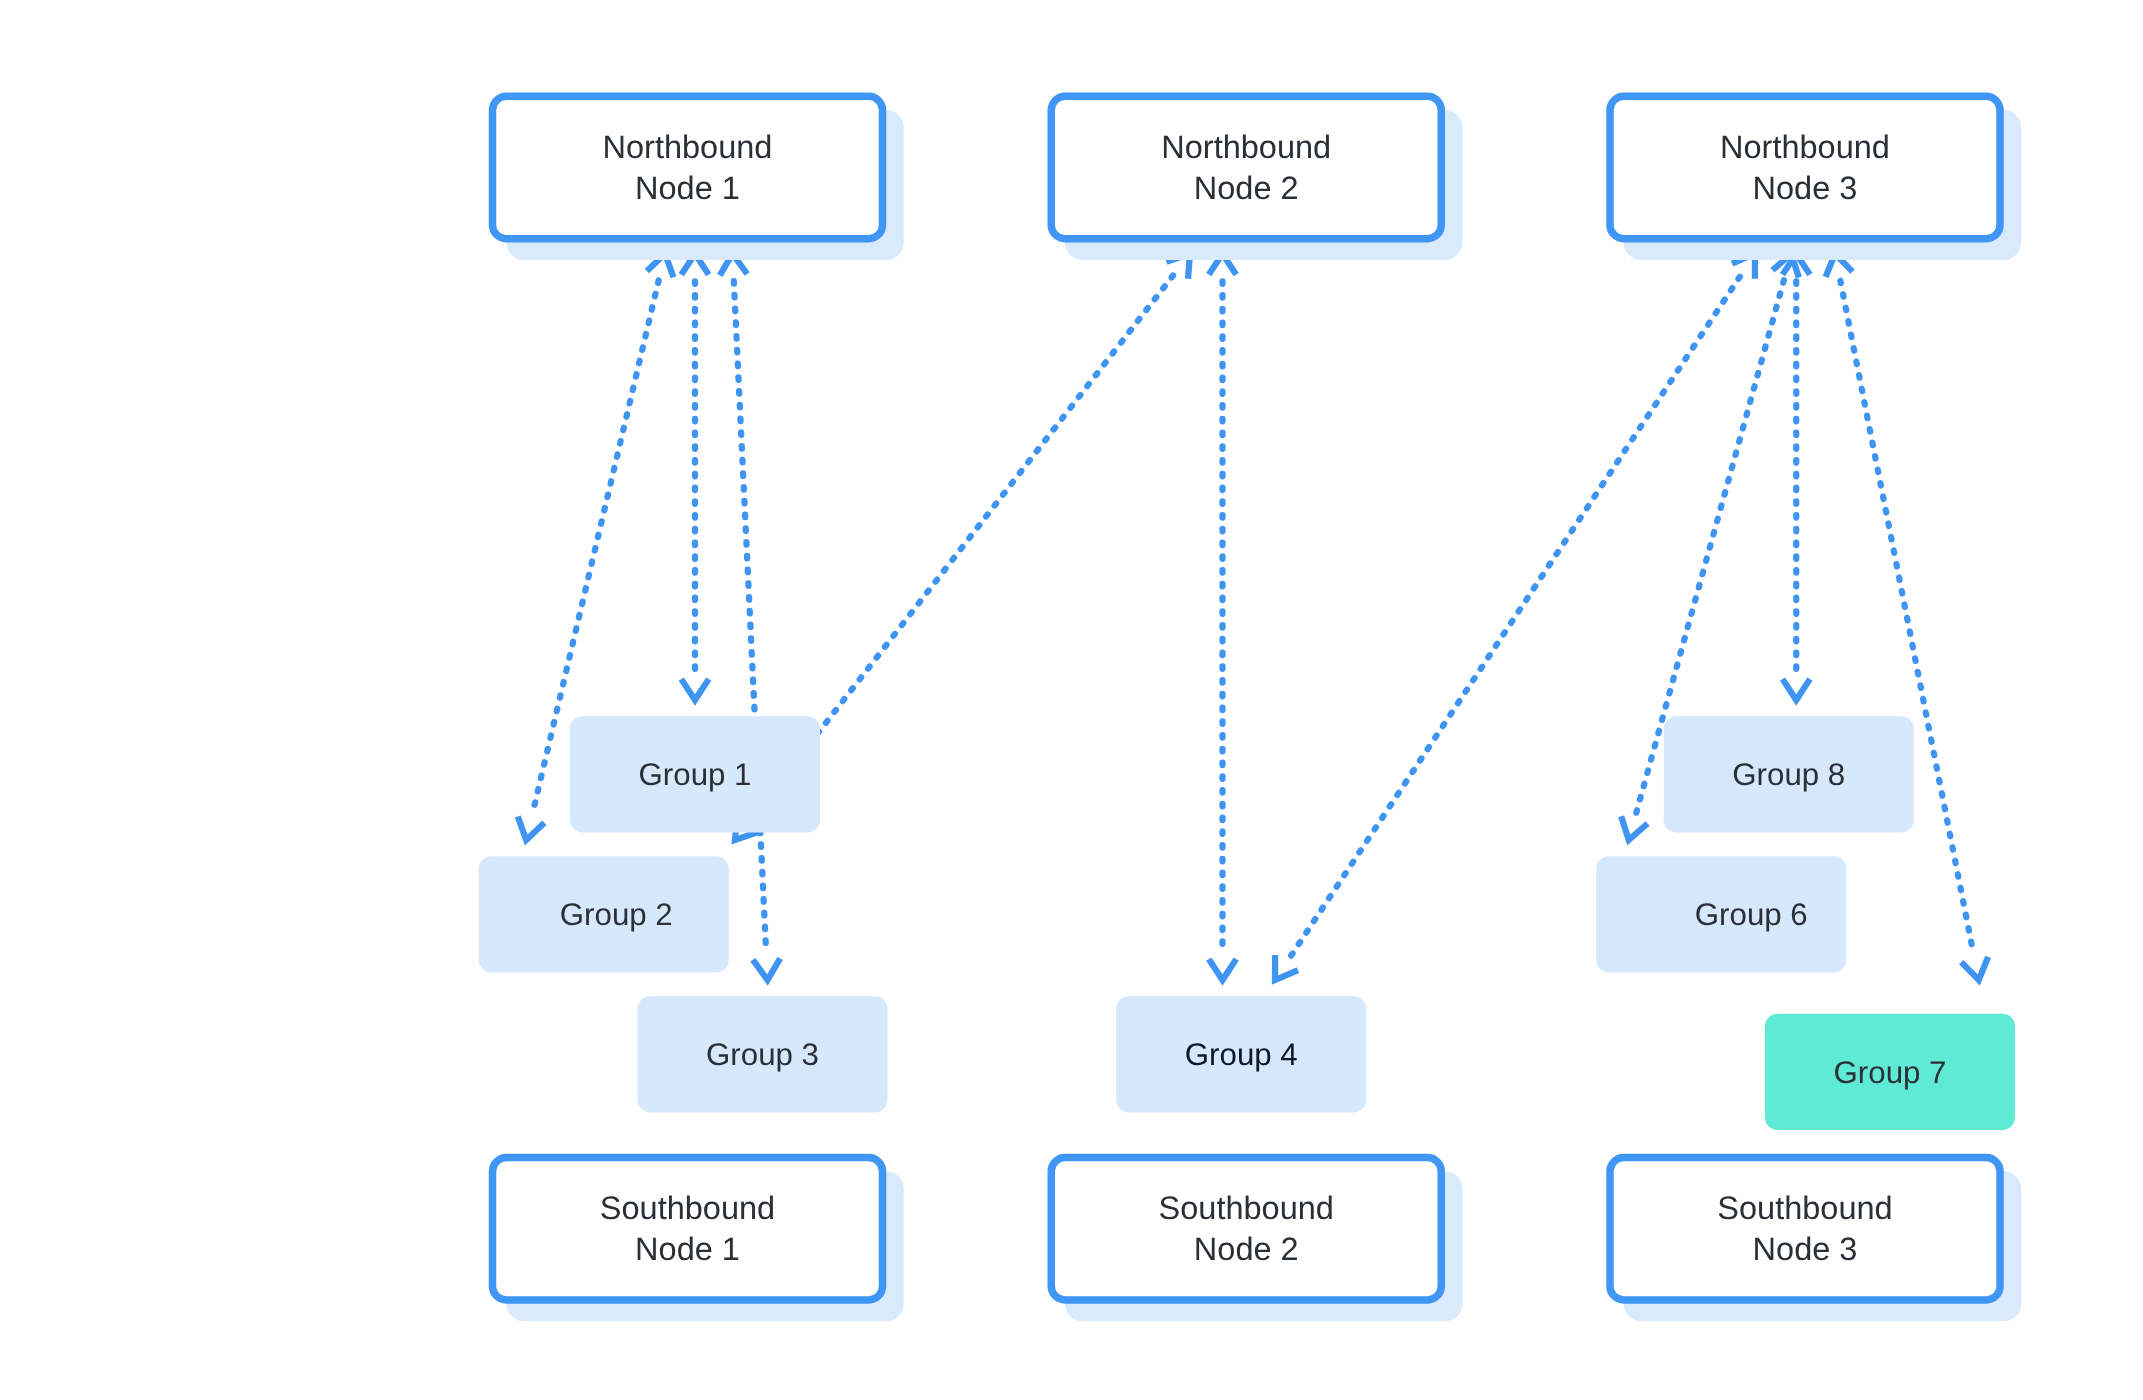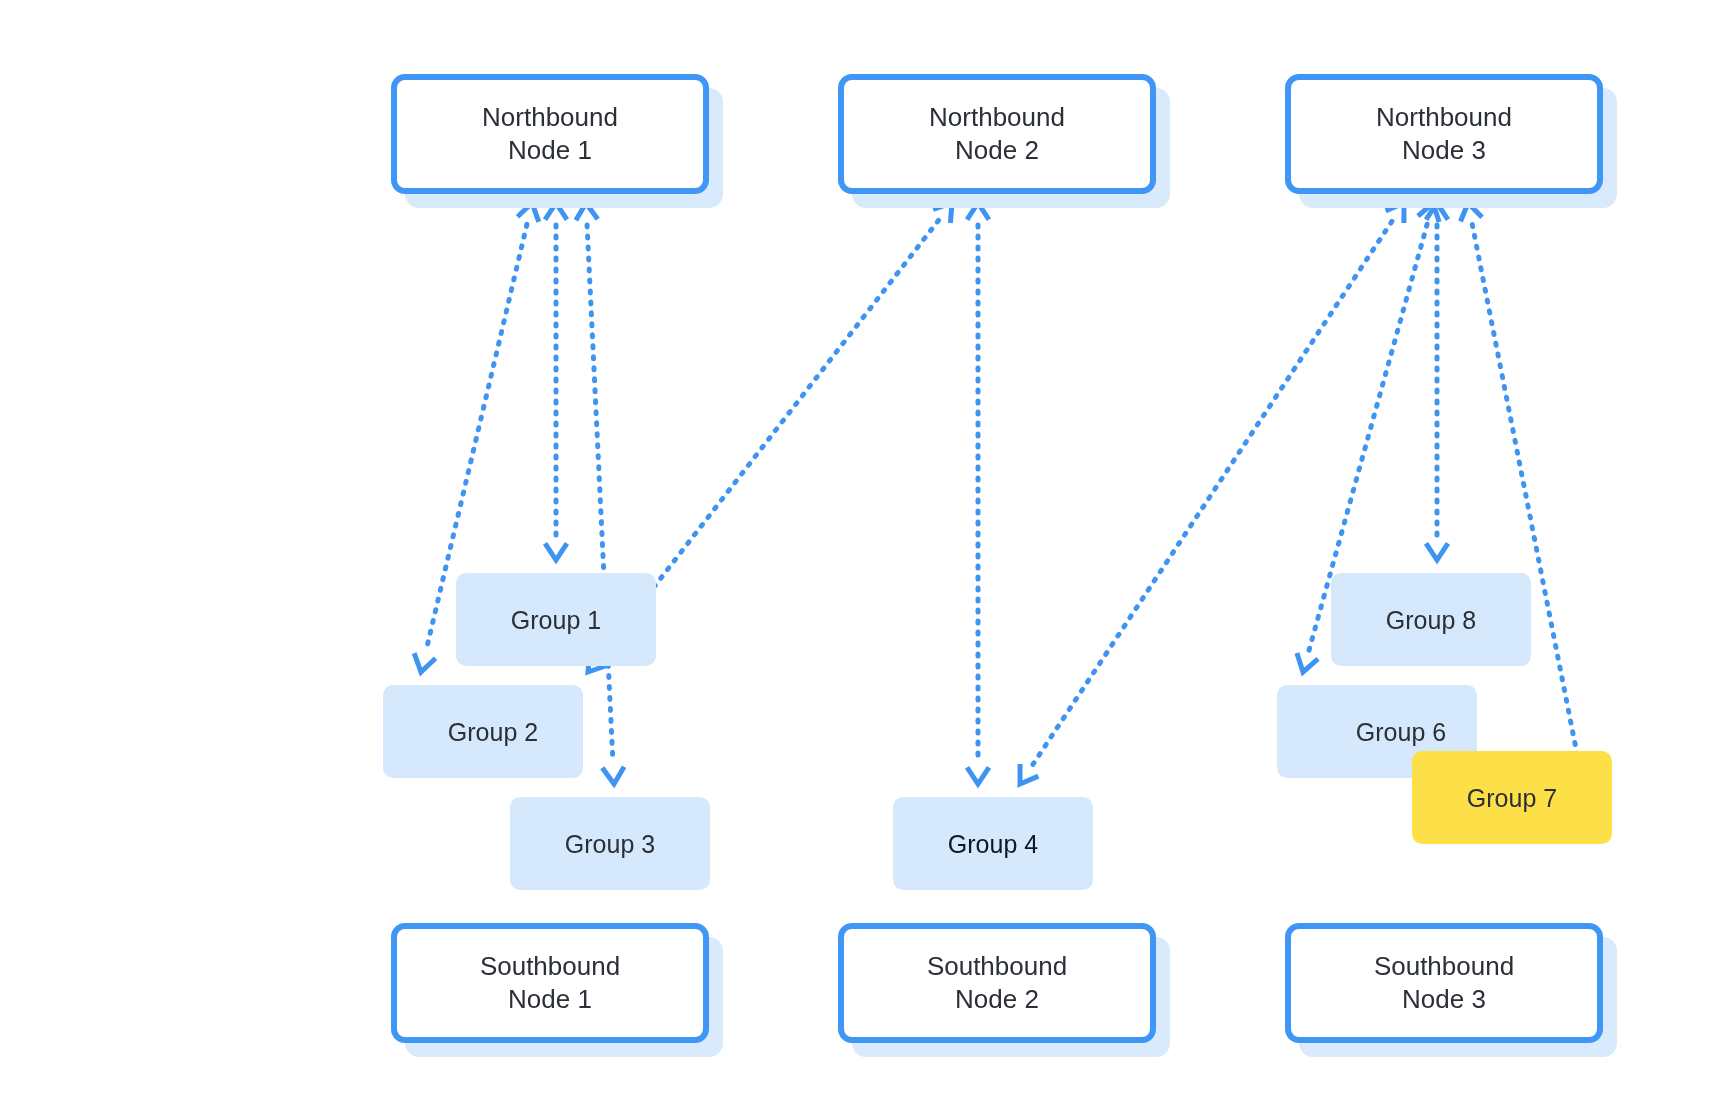--- a/index.html
+++ b/index.html
@@ -144,21 +144,21 @@
       </div>
       <div class="node group" style="left: 893px; top: 797px; width: 200px; height: 93px; background: rgb(214, 232, 251); color: #0f172a;">
         <span class="node-label">Group 4</span>
       </div>
       <div class="node group" style="left: 1331px; top: 573px; width: 200px; height: 93px; background: rgb(214, 232, 251); color: rgb(43, 47, 54);">
         <span class="node-label">Group 8</span>
       </div>
       <div class="node group" style="left: 1277px; top: 685px; width: 200px; height: 93px; background: rgb(214, 232, 251); color: rgb(43, 47, 54); padding-left: 48px;">
         <span class="node-label">Group 6</span>
       </div>
-      <div class="node group" style="left: 1412px; top: 751px; width: 200px; height: 93px; background: #fde047; color: rgb(43, 47, 54);">
+      <div class="node group" style="left: 1412px; top: 811px; width: 200px; height: 93px; background: #5eead4; color: rgb(43, 47, 54);">
         <span class="node-label">Group 7</span>
       </div>
       <div class="term-shadow" style="left: 405px; top: 937px; width: 318px; height: 120px; background: rgb(217, 234, 253);"></div>
       <div class="node term" style="left: 391px; top: 923px; width: 318px; height: 120px; border-color: rgb(64, 150, 245); background: rgb(255, 255, 255); color: rgb(43, 47, 54);">
         <span class="node-label">Southbound
 Node 1</span>
       </div>
       <div class="term-shadow" style="left: 852px; top: 937px; width: 318px; height: 120px; background: rgb(217, 234, 253);"></div>
       <div class="node term" style="left: 838px; top: 923px; width: 318px; height: 120px; border-color: rgb(64, 150, 245); background: rgb(255, 255, 255); color: rgb(43, 47, 54);">
         <span class="node-label">Southbound

